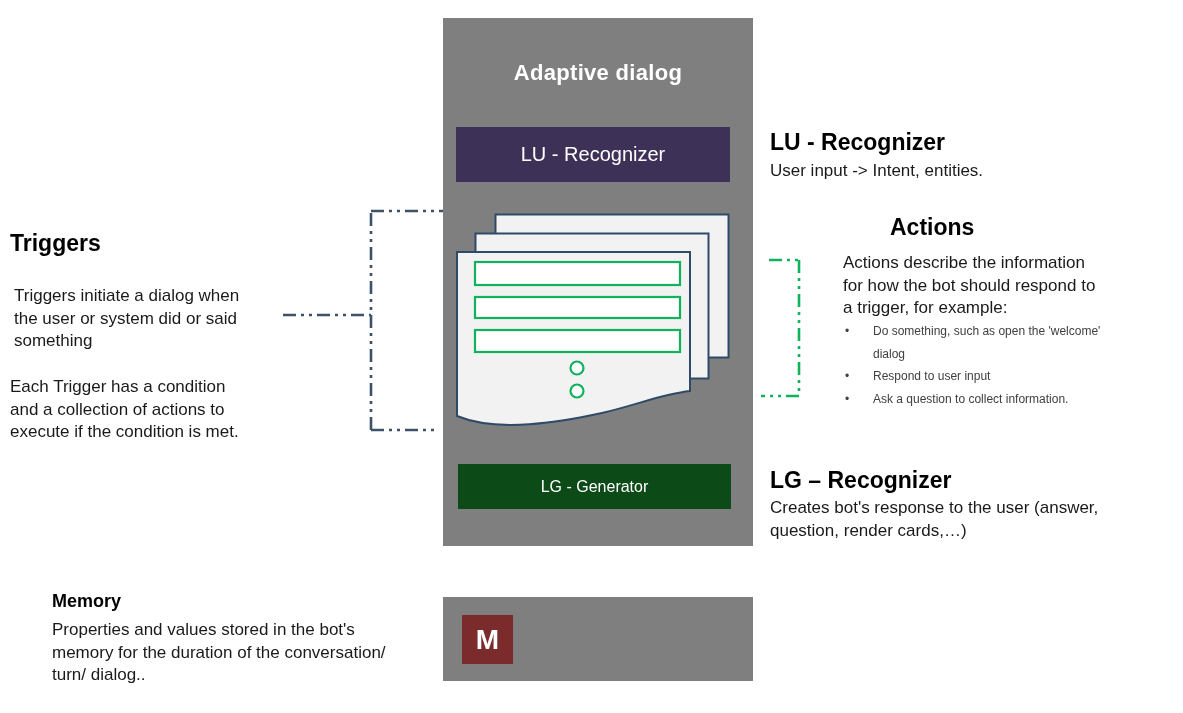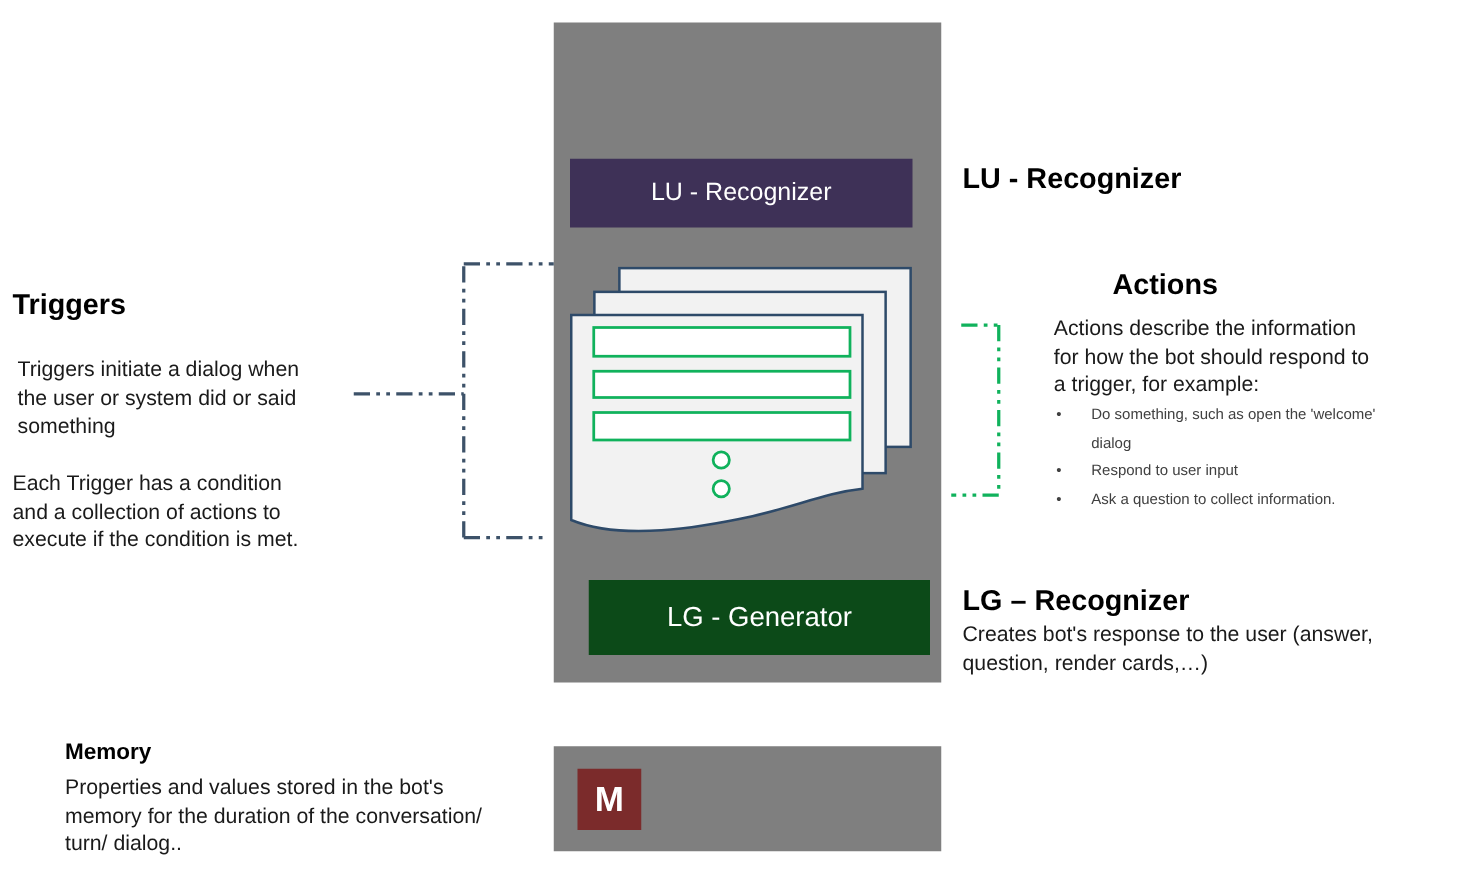--- a/index.html
+++ b/index.html
@@ -8,23 +8,23 @@
     font-family:"Liberation Sans", sans-serif;color:#111;overflow:hidden;
   }
   .abs{position:absolute;}
   
   .main-box{left:443px;top:18px;width:310px;height:528px;background:#7f7f7f;}
   .main-title{left:443px;top:60px;width:310px;text-align:center;
     font-size:22px;font-weight:bold;color:#ffffff;letter-spacing:.3px;}
   .lu-box{left:456px;top:127px;width:274px;height:55px;background:#3e3157;
     display:flex;align-items:center;justify-content:center;
     color:#fff;font-size:20px;}
-  .lg-box{left:458px;top:464px;width:273px;height:60px;background:#0c4a18;
+  .lg-box{left:458px;top:464px;width:273px;height:45px;background:#0c4a18;
     display:flex;align-items:center;justify-content:center;
-    color:#fff;font-size:22px;margin-left:13px;}
+    color:#fff;font-size:16px;}
   .doc-stack{left:450px;top:210px;width:280px;height:225px;}
   
   .memory-box{left:443px;top:597px;width:310px;height:84px;background:#7f7f7f;}
   .m-square{left:462px;top:615px;width:51px;height:49px;background:#7b2b2b;
     display:flex;align-items:center;justify-content:center;
     color:#fff;font-size:28px;font-weight:bold;}
   .memory-box-text{left:527px;top:611px;width:218px;color:#fff;font-size:20px;line-height:28px;}
   
   .heading{font-size:23px;font-weight:bold;color:#000;}
   .body-txt{font-size:17px;line-height:22.5px;color:#1a1a1a;}
@@ -44,20 +44,21 @@
   .memory-heading{left:52px;top:591px;font-size:18px;}
   .memory-body{left:52px;top:619px;width:355px;}
   svg{display:block;}
 </style>
 </head>
 <body>
 
 <div id="canvas">
 
   <div class="abs main-box"></div>
+  <div class="abs main-title">Adaptive dialog</div>
 
   <div class="abs lu-box">
     <span>LU - Recognizer</span>
   </div>
 
   <svg class="abs doc-stack" width="280" height="225" viewBox="0 0 280 225">
     <rect x="45.5" y="4.5" width="233" height="143" fill="#f2f2f2" stroke="#2e4a69" stroke-width="2"></rect>
     <rect x="25.5" y="23.5" width="233" height="145" fill="#f2f2f2" stroke="#2e4a69" stroke-width="2"></rect>
     <path d="M 7,42 L 240,42 L 240,181 C 212,184 190,194 152,203 C 110,212 48,223 7,206 Z" fill="#f2f2f2" stroke="#2e4a69" stroke-width="2"></path>
     <rect x="25" y="52" width="205" height="23" fill="#ffffff" stroke="#10b25c" stroke-width="2.2"></rect>
@@ -74,20 +75,21 @@
   <div class="abs memory-box"></div>
   <div class="abs m-square">
     <span>M</span>
   </div>
 
   <div class="abs heading triggers-heading">Triggers</div>
   <div class="abs body-txt triggers-p1">Triggers initiate a dialog when the user or system did or said something</div>
   <div class="abs body-txt triggers-p2">Each Trigger has a condition and a collection of actions to execute if the condition is met.</div>
 
   <div class="abs heading lu-heading">LU - Recognizer</div>
+  <div class="abs body-txt lu-body">User input -&gt; Intent, entities.</div>
 
   <div class="abs heading actions-heading">Actions</div>
   <div class="abs body-txt actions-intro">Actions describe the information for how the bot should respond to a trigger, for example:</div>
   <ul class="abs actions-list">
     <li>Do something, such as open the 'welcome' dialog</li>
     <li>Respond to user input</li>
     <li>Ask a question to collect information.</li>
   </ul>
 
   <div class="abs heading lg-heading">LG – Recognizer</div>

